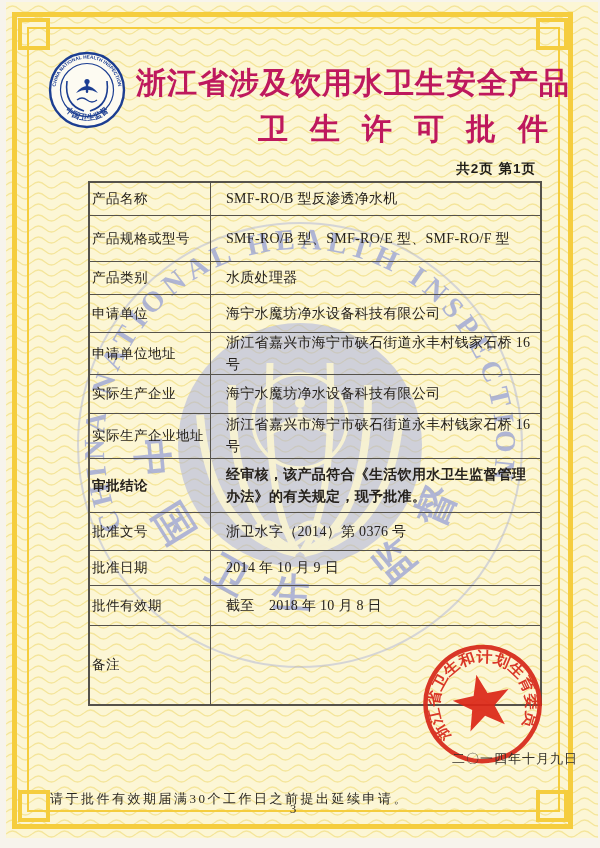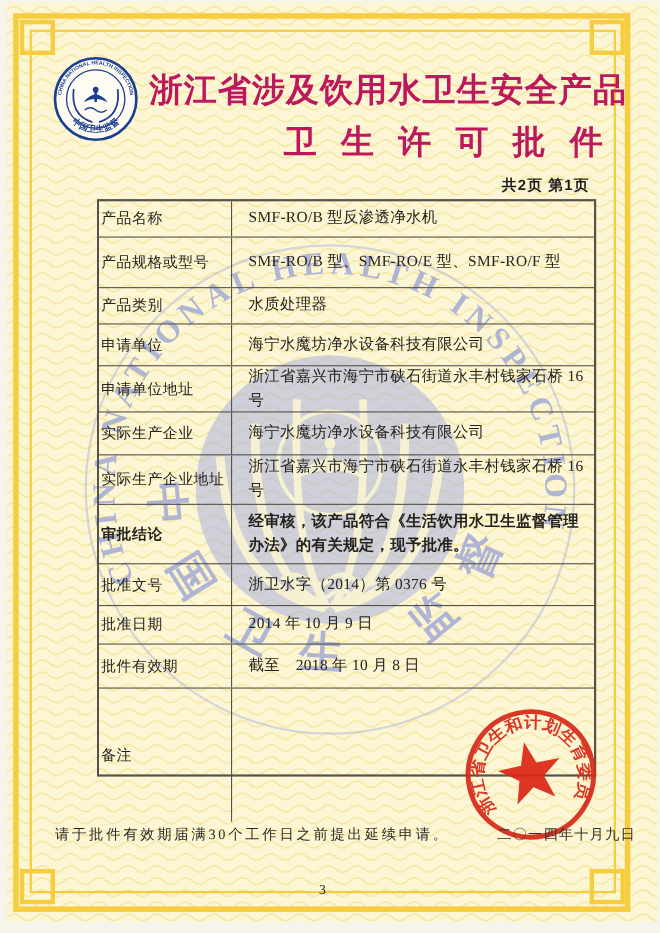--- a/index.html
+++ b/index.html
@@ -32,27 +32,27 @@
               border:2px solid #55524b;border-collapse:collapse;color:#26221d;}
   .trow{display:flex;border-bottom:1px solid #55524b;}
   .trow:last-child{border-bottom:none;}
   .cell-label{width:121px;flex:0 0 121px;border-right:1px solid #55524b;
               display:flex;align-items:center;padding-left:2px;box-sizing:border-box;
               font-size:13.5px;letter-spacing:0.5px;}
   .cell-value{flex:1;display:flex;align-items:center;padding:3px 8px 3px 15px;
               font-size:14px;line-height:1.55;letter-spacing:0.3px;}
   .r1{height:32px;}  .r2{height:32px;}  .r3{height:45px;}  .r4{height:37px;}
   .r5{height:41px;}  .r6{height:38px;}  .r7{height:44px;}  .r8{height:53px;font-weight:bold;}
-  .r9{height:37px;}  .r10{height:34px;} .r11{height:39px;} .r12{height:78px;flex-direction:column;}
+  .r9{height:37px;}  .r10{height:34px;} .r11{height:39px;} .r12{height:78px;}
   .r12 .cell-label{align-items:center;}
 
   .stamp{position:absolute;left:418px;top:642px;z-index:4;opacity:0.93;}
   .issue-date{position:absolute;left:452px;top:750px;z-index:4;font-size:13px;color:#33302a;
               letter-spacing:1px;}
-  .footer-note{position:absolute;left:50px;top:750px;z-index:3;font-size:13px;color:#2b2823;
+  .footer-note{position:absolute;left:50px;top:790px;z-index:3;font-size:13px;color:#2b2823;
                letter-spacing:2.5px;}
   .page-number{position:absolute;left:290px;top:802px;z-index:3;font-size:12.5px;color:#2b2823;}
 </style>
 </head>
 <body>
 
 <div class="page">
   <div class="paper"></div>
 
   <svg class="waves" width="592" height="836">

